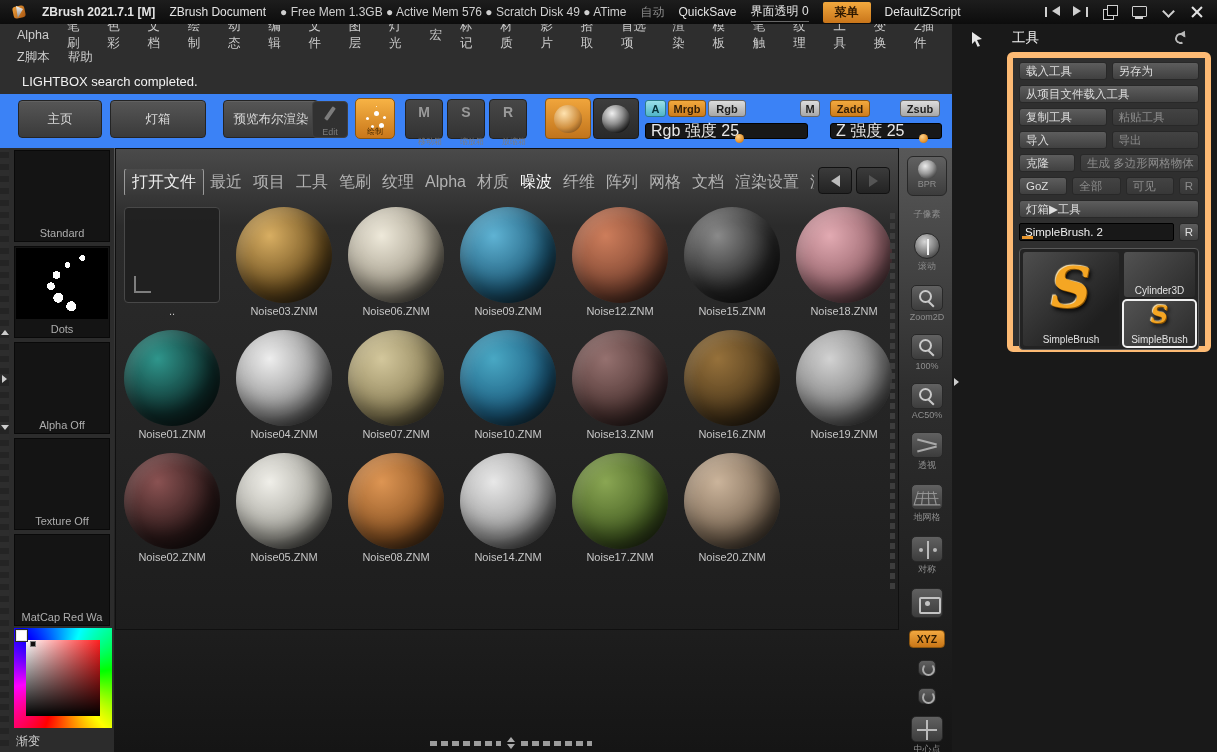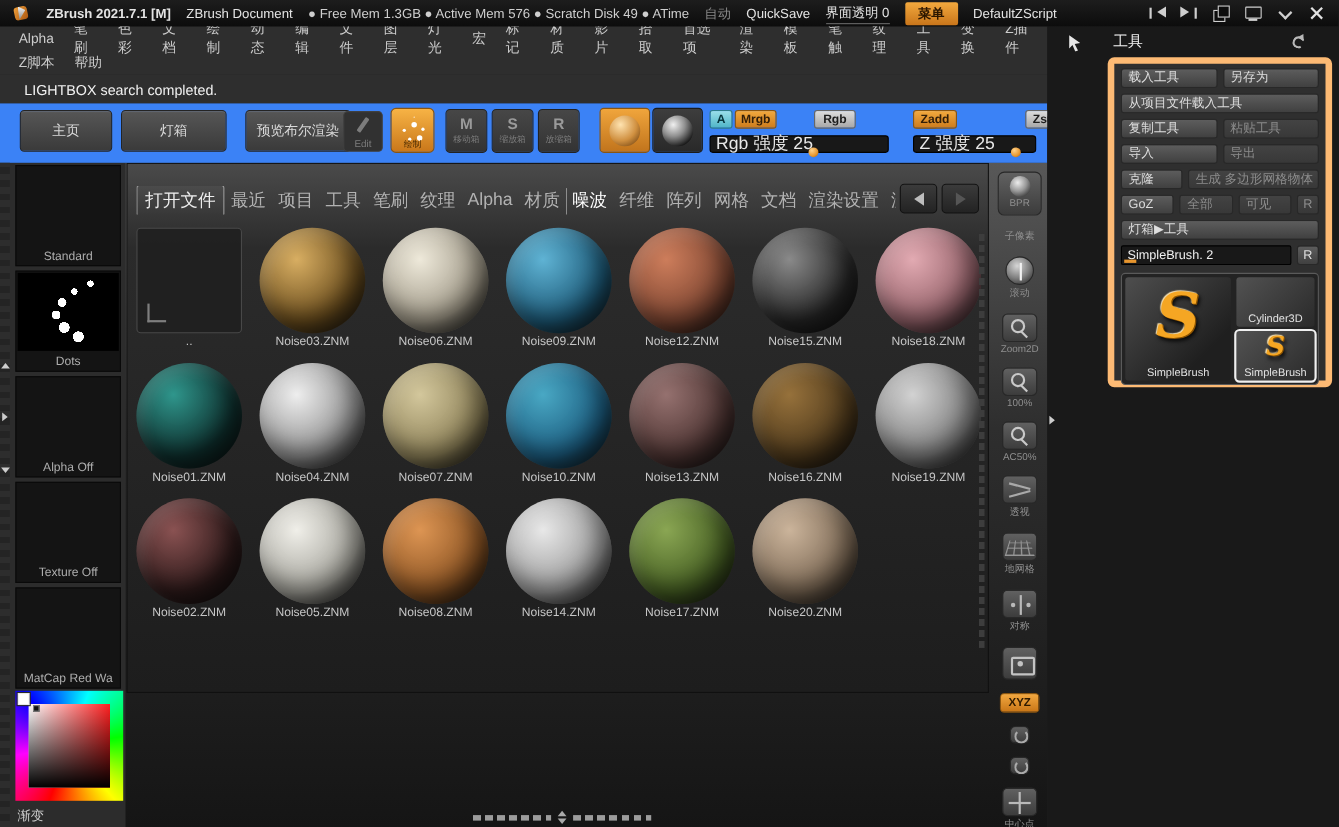--- a/index.html
+++ b/index.html
@@ -54,33 +54,33 @@
   .pencil { display:block; width:4px; height:15px; background:#7c7c7c; margin:4px auto 0; transform:rotate(35deg); border-radius:1px; }
   .editlab { font-size:9px; color:#7c7c7c; }
   .drawbtn { position:absolute; left:355px; top:4px; width:40px; height:41px;
     background:linear-gradient(#f7b345,#c9771a); border:1px solid #8a5510; border-radius:5px; }
   .draw-ico { position:absolute; left:18px; top:12px; width:5px; height:5px; border-radius:50%; background:#fff;
     box-shadow:-9px 5px 0 -1px #fff, 8px 4px 0 -1px #fff, -4px 13px 0 -1px #fff, 5px 12px 0 0 #fff, 0 -7px 0 -2px #fff; }
   .drawlab { position:absolute; bottom:1px; left:0; right:0; text-align:center; font-size:8px; color:#4a2a00; }
   .gyrobtn { position:absolute; top:5px; width:38px; height:40px; background:linear-gradient(#474747,#333333);
     border:1px solid #222; border-radius:4px; text-align:center; }
   .gyro-letter { font-size:14px; font-weight:bold; color:#9a9a9a; margin-top:4px; }
-  .gyro-label { font-size:8px; color:#7d7d7d; margin-top:1px; }
+  .gyro-label { font-size:8px; color:#7d7d7d; margin-top:16px;text-align:right; }
   .matbtn { position:absolute; top:4px; width:46px; height:41px; border-radius:4px;
     background:linear-gradient(#3d3d3d,#292929); border:1px solid #1b1b1b;
     display:flex; align-items:center; justify-content:center; }
   .matbtn.hot { background:linear-gradient(#f0a53c,#c1741c); border-color:#8a5510; }
   .matsphere { width:28px; height:28px; border-radius:50%; display:block; }
   .matsphere.tan  { background:radial-gradient(circle at 36% 30%, #ffe3b0, #d09040 55%, #6a3c0c 95%); }
   .matsphere.dark { background:radial-gradient(circle at 36% 30%, #f0f0f0, #8f8f8f 40%, #101010 80%); }
   .modebtn { position:absolute; top:6px; height:17px; border-radius:3px; font-size:11px; font-weight:bold;
     display:flex; align-items:center; justify-content:center; }
   .modebtn.cyan   { background:linear-gradient(#9adfe9,#4fb5c8); color:#06343c; border:1px solid #2e7c8a; }
   .modebtn.orange { background:linear-gradient(#f2a93e,#cd7c1d); color:#321e08; border:1px solid #8a5510; }
-  .modebtn.lite   { background:linear-gradient(#dddddd,#a7a7a7); color:#1d1d1d; border:1px solid #676767;margin-left:32px; }
+  .modebtn.lite   { background:linear-gradient(#dddddd,#a7a7a7); color:#1d1d1d; border:1px solid #676767; }
   .tslider { position:absolute; top:29px; height:16px; background:#181818; border:1px solid #020202;
     border-radius:3px; color:#e8e8e8; font-size:16px; line-height:14px; padding-left:5px; }
   .knob { position:absolute; top:10px; width:9px; height:9px; border-radius:50%;
     background:radial-gradient(circle at 35% 30%, #ffd28a, #e8962e 60%, #9a5c10); }
 
   
   .left-tray { position:absolute; left:0; top:148px; width:114px; height:604px; background:#2c2c2c; z-index:4; }
   .tray-tile { position:absolute; left:14px; width:96px; height:92px; background:#141414;
     border:1px solid #090909; }
   .tray-label { position:absolute; left:0; right:0; bottom:2px; text-align:center; font-size:11px; color:#adadad; }

